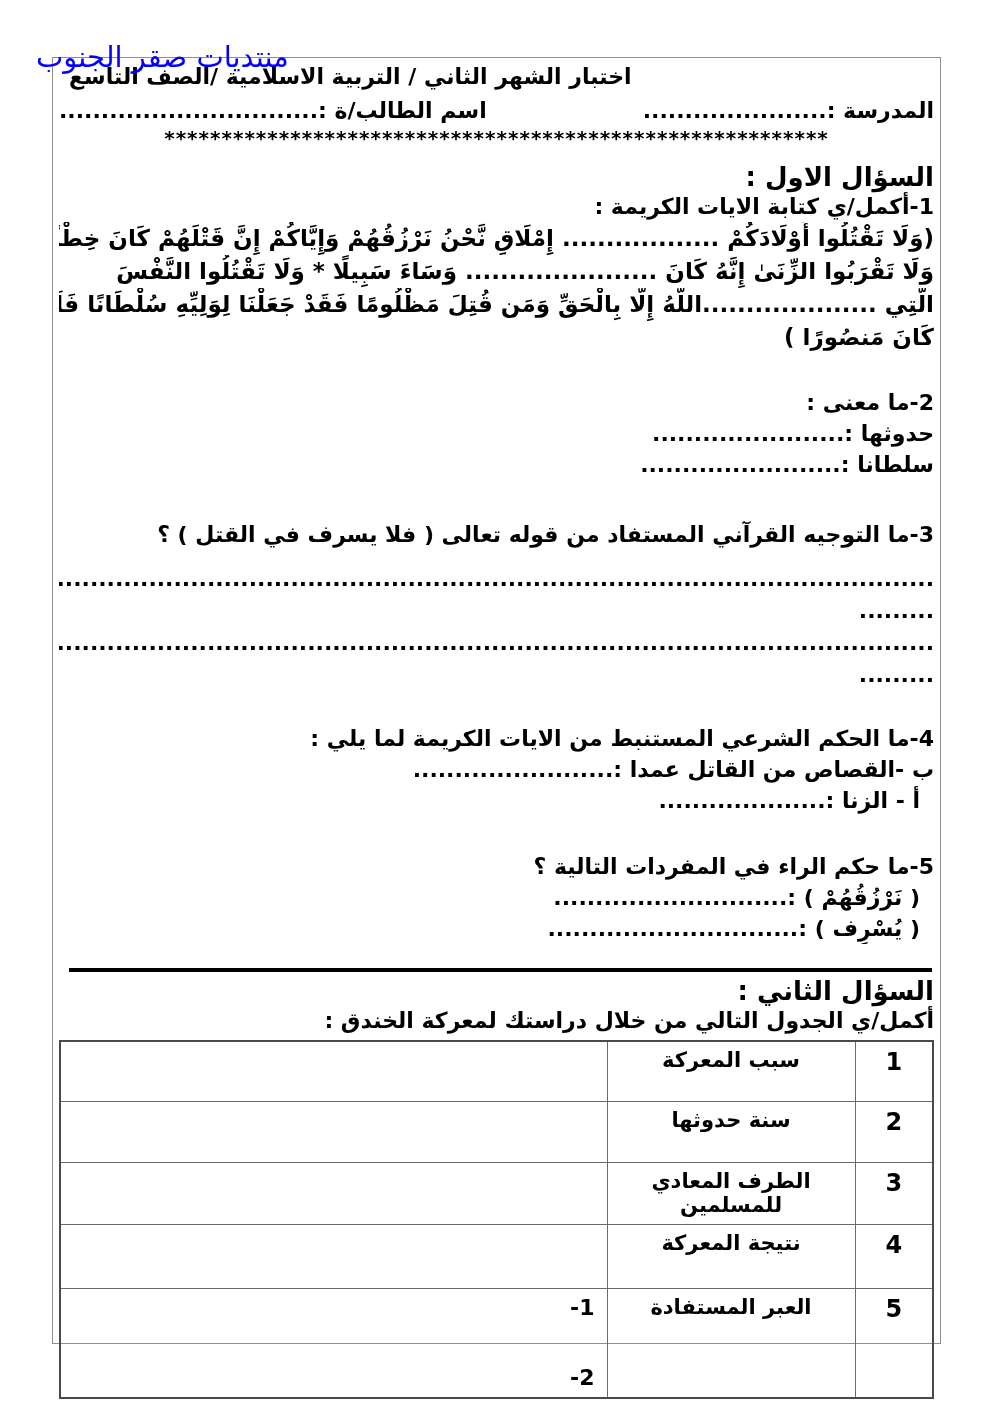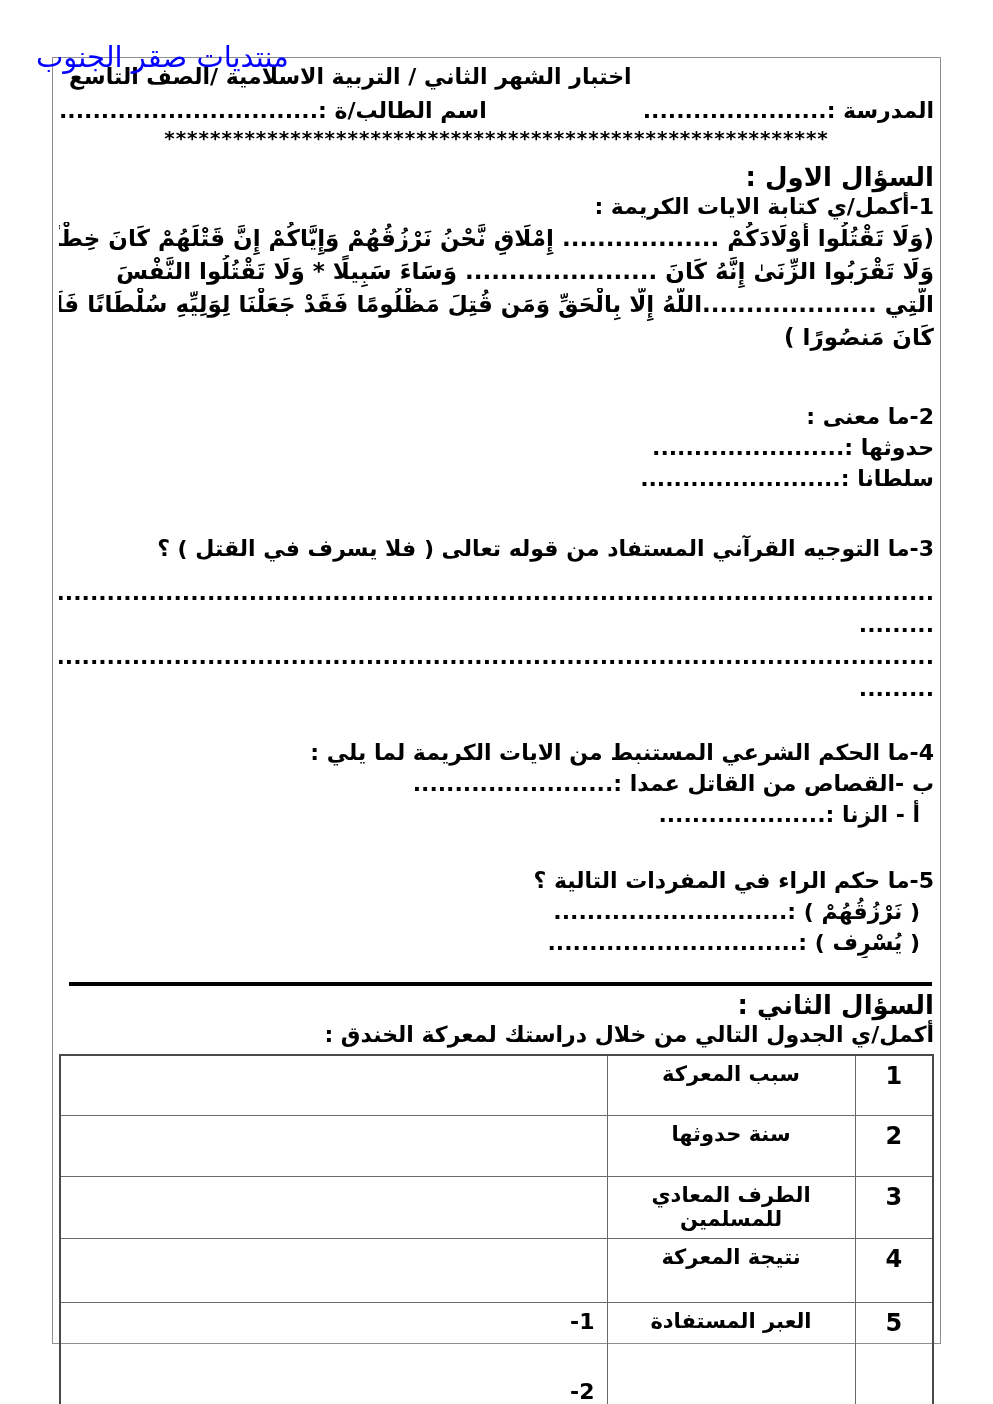--- a/index.html
+++ b/index.html
@@ -90,21 +90,21 @@
   <div class="h-section" style="margin-top:12px">السؤال الاول :</div>
 
   <div class="q-label">1-أكمل/ي كتابة الايات الكريمة :</div>
   <div>
     <div class="verse">(وَلَا تَقْتُلُوا أَوْلَادَكُمْ .................. إِمْلَاقٍ نَّحْنُ نَرْزُقُهُمْ وَإِيَّاكُمْ إِنَّ قَتْلَهُمْ كَانَ خِطْئًا ........................</div>
     <div class="verse">وَلَا تَقْرَبُوا الزِّنَىٰ إِنَّهُ كَانَ ...................... وَسَاءَ سَبِيلًا * وَلَا تَقْتُلُوا النَّفْسَ</div>
     <div class="verse">الَّتِي ....................اللَّهُ إِلَّا بِالْحَقِّ وَمَن قُتِلَ مَظْلُومًا فَقَدْ جَعَلْنَا لِوَلِيِّهِ سُلْطَانًا فَلَا يُسْرِف فِّي الْقَتْلِ إِنَّهُ</div>
     <div class="verse">كَانَ مَنصُورًا )</div>
   </div>
 
-  <div class="q-label" style="margin-top:48px">2-ما معنى :</div>
+  <div class="q-label" style="margin-top:34px">2-ما معنى :</div>
   <div class="item">حدوثها :.......................</div>
   <div class="item">سلطانا :........................</div>
 
   <div class="q-label" style="margin-top:40px">3-ما التوجيه القرآني المستفاد من قوله تعالى ( فلا يسرف في القتل ) ؟</div>
   <div style="margin-top:14px">
     <div class="dots-full">.......................................................................................................................................</div>
     <div class="dots-short">.........</div>
     <div class="dots-full">.......................................................................................................................................</div>
     <div class="dots-short">.........</div>
   </div>

